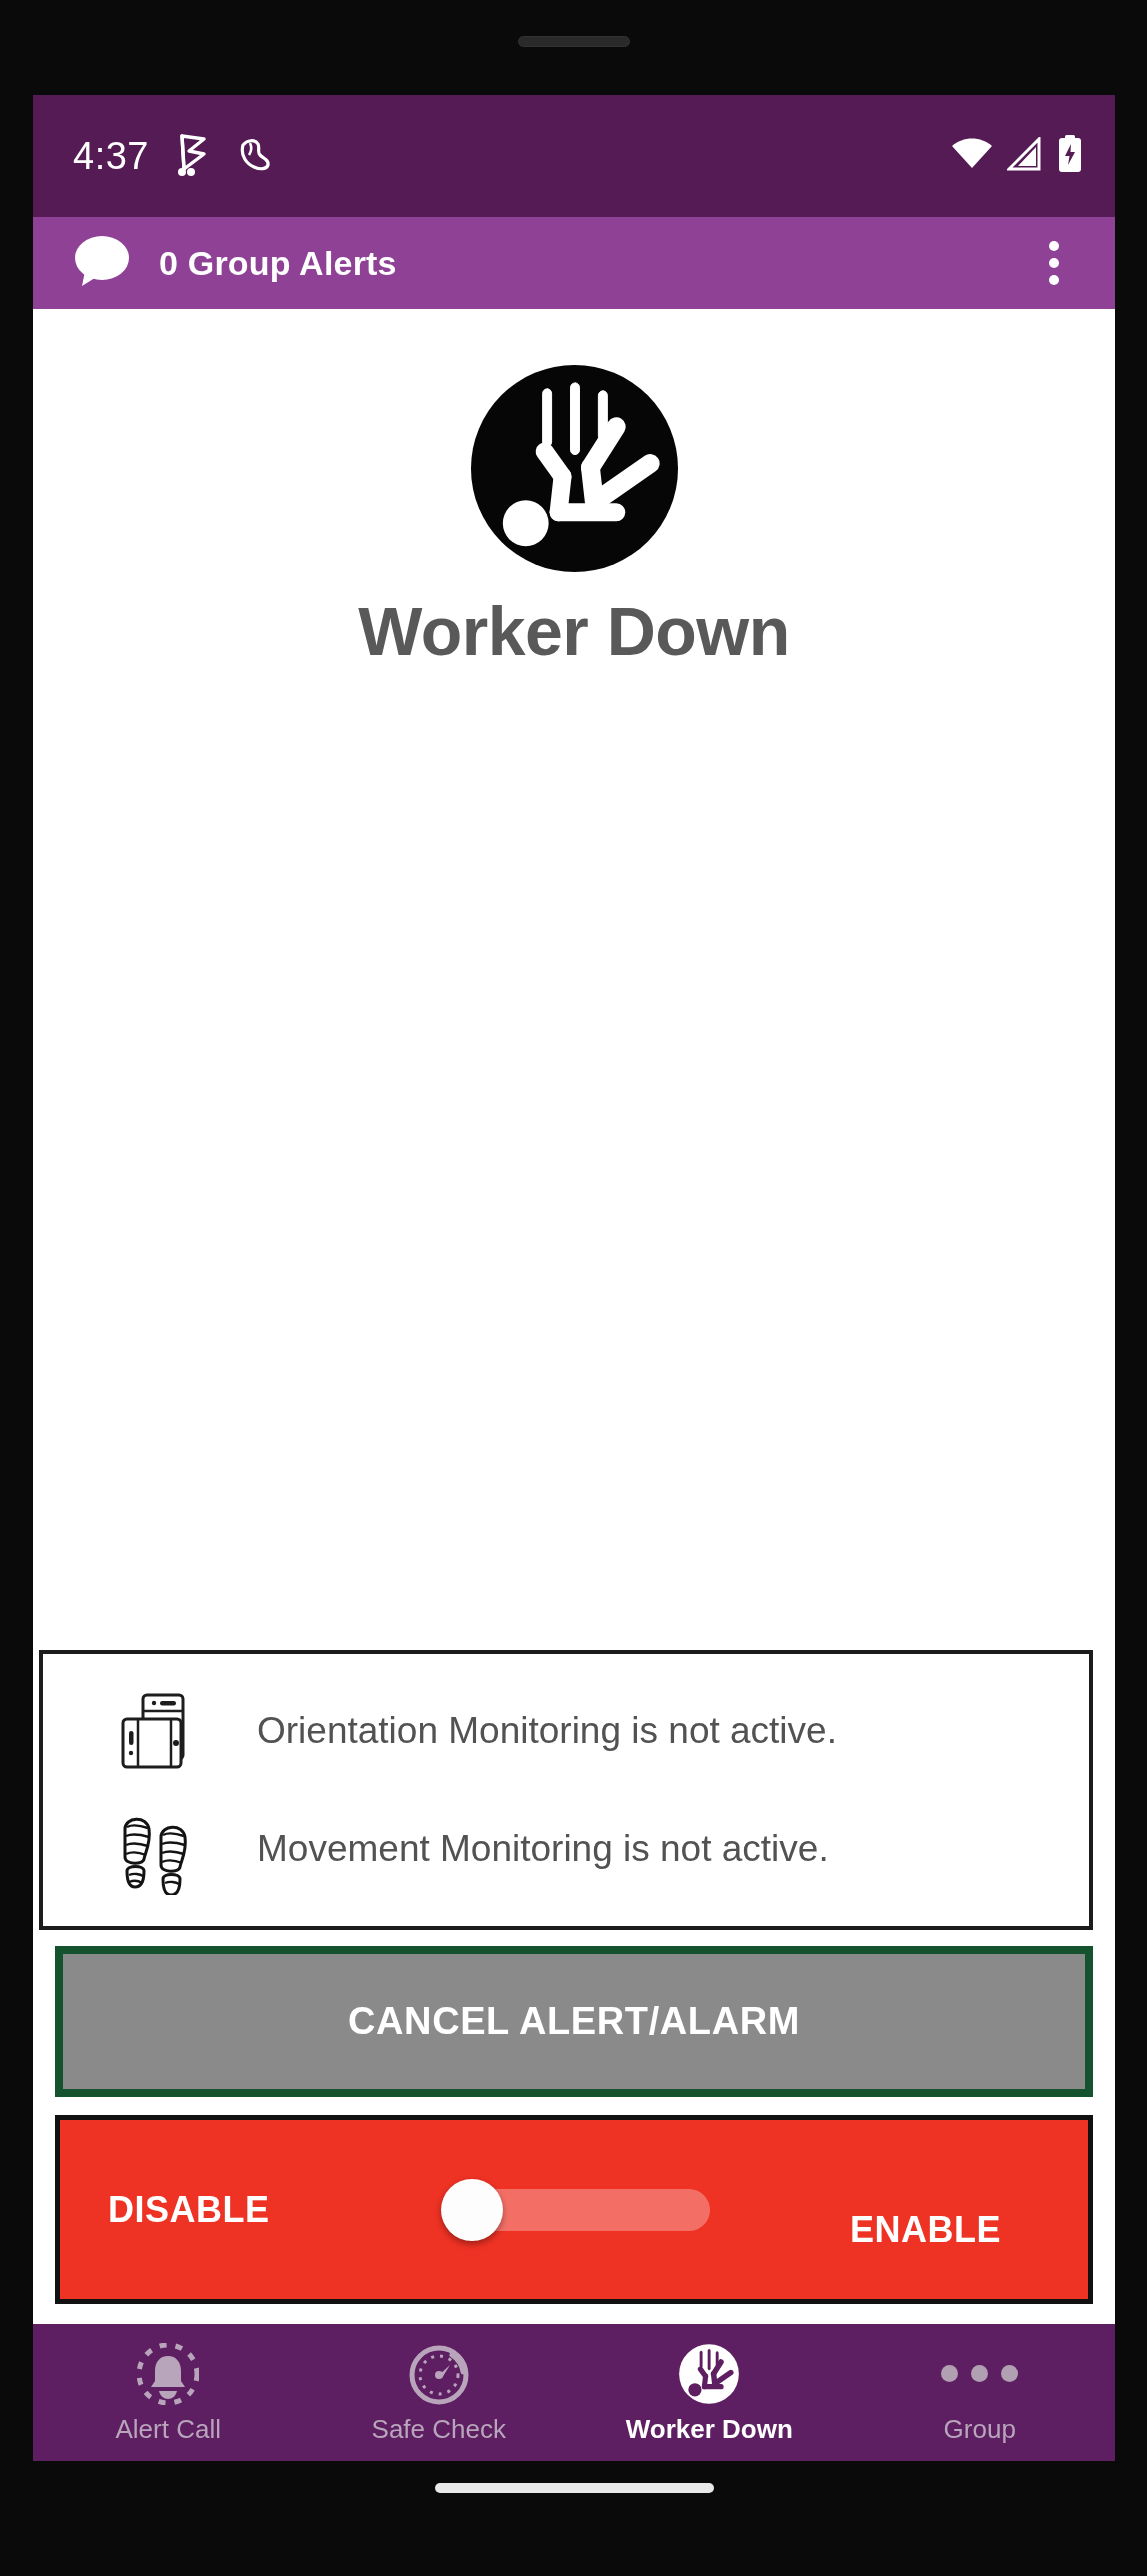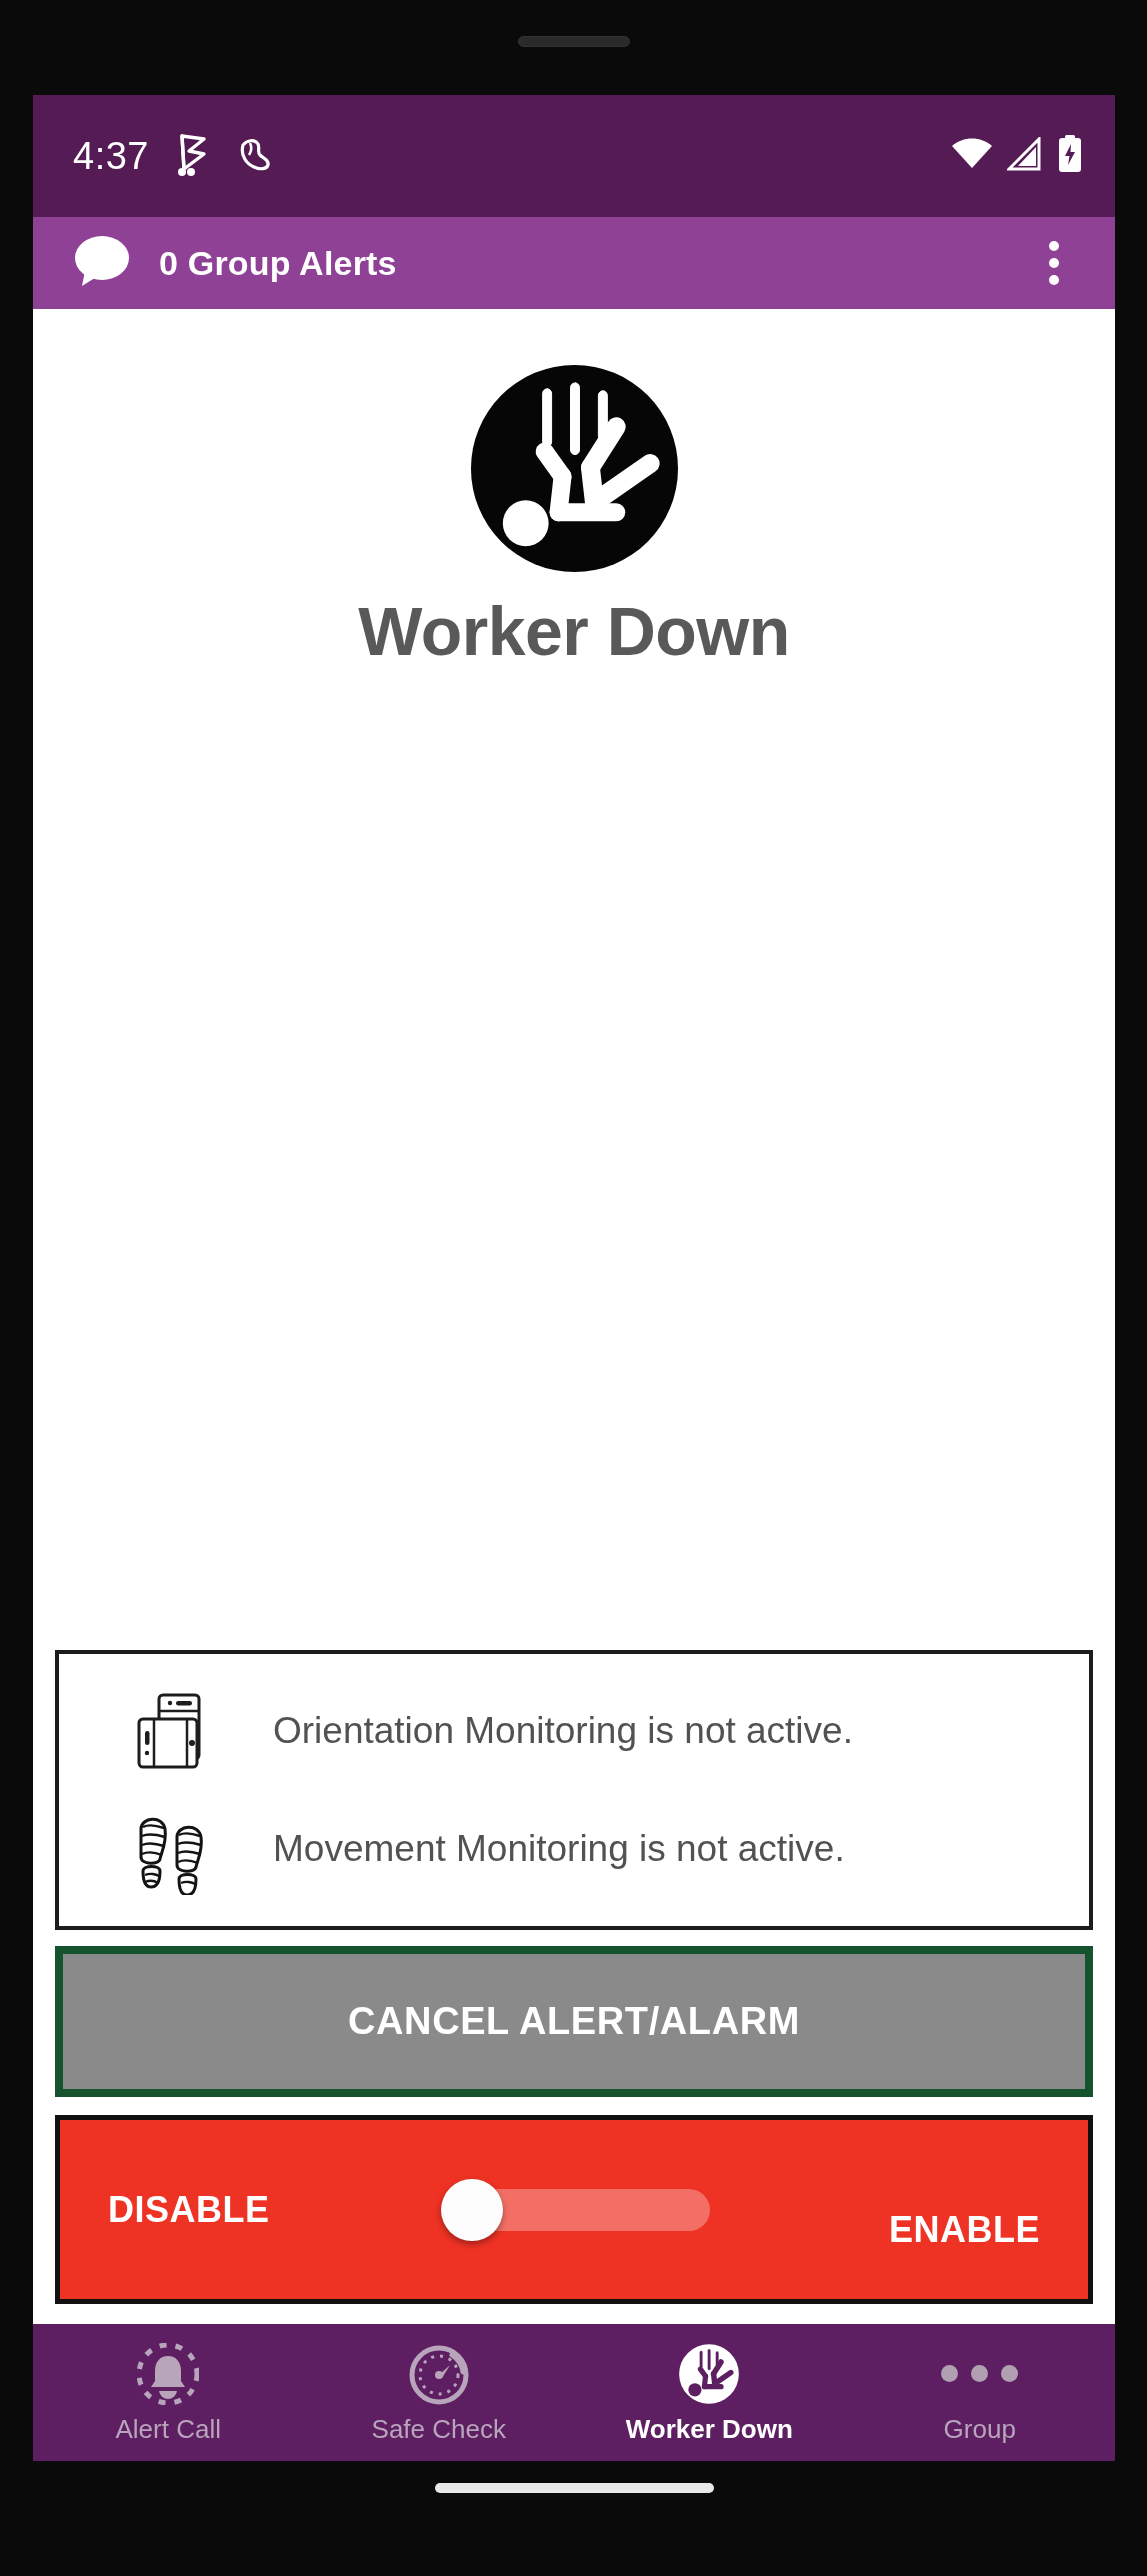--- a/index.html
+++ b/index.html
@@ -126,21 +126,21 @@
     font-size: 68px;
     font-weight: bold;
     color: #595959;
     letter-spacing: -0.5px;
   }
 
   #spacer-flex { flex: 1 1 auto; }
 
   
   #monitoring-panel {
-    margin: 0 22px 0 22px;
+    margin: 0 22px 0 6px;
     border: 4px solid #1c1c1c;
     background: #ffffff;
     padding: 18px 0 18px 0;
   }
   .monitor-row {
     display: flex;
     align-items: center;
     height: 118px;
     padding-left: 62px;
   }
@@ -187,21 +187,21 @@
     justify-content: space-between;
     padding: 0 48px;
   }
   .toggle-side-label {
     color: #ffffff;
     font-size: 36px;
     font-weight: bold;
     letter-spacing: 0.5px;
     width: 229px;
   }
-  .toggle-side-label.right { text-align: right; margin-top: 40px; }
+  .toggle-side-label.right { text-align: center; margin-top: 40px; }
 
   #switch-wrap {
     position: relative;
     width: 267px;
     height: 70px;
     display: flex;
     align-items: center;
   }
   #switch-track {
     position: absolute;

